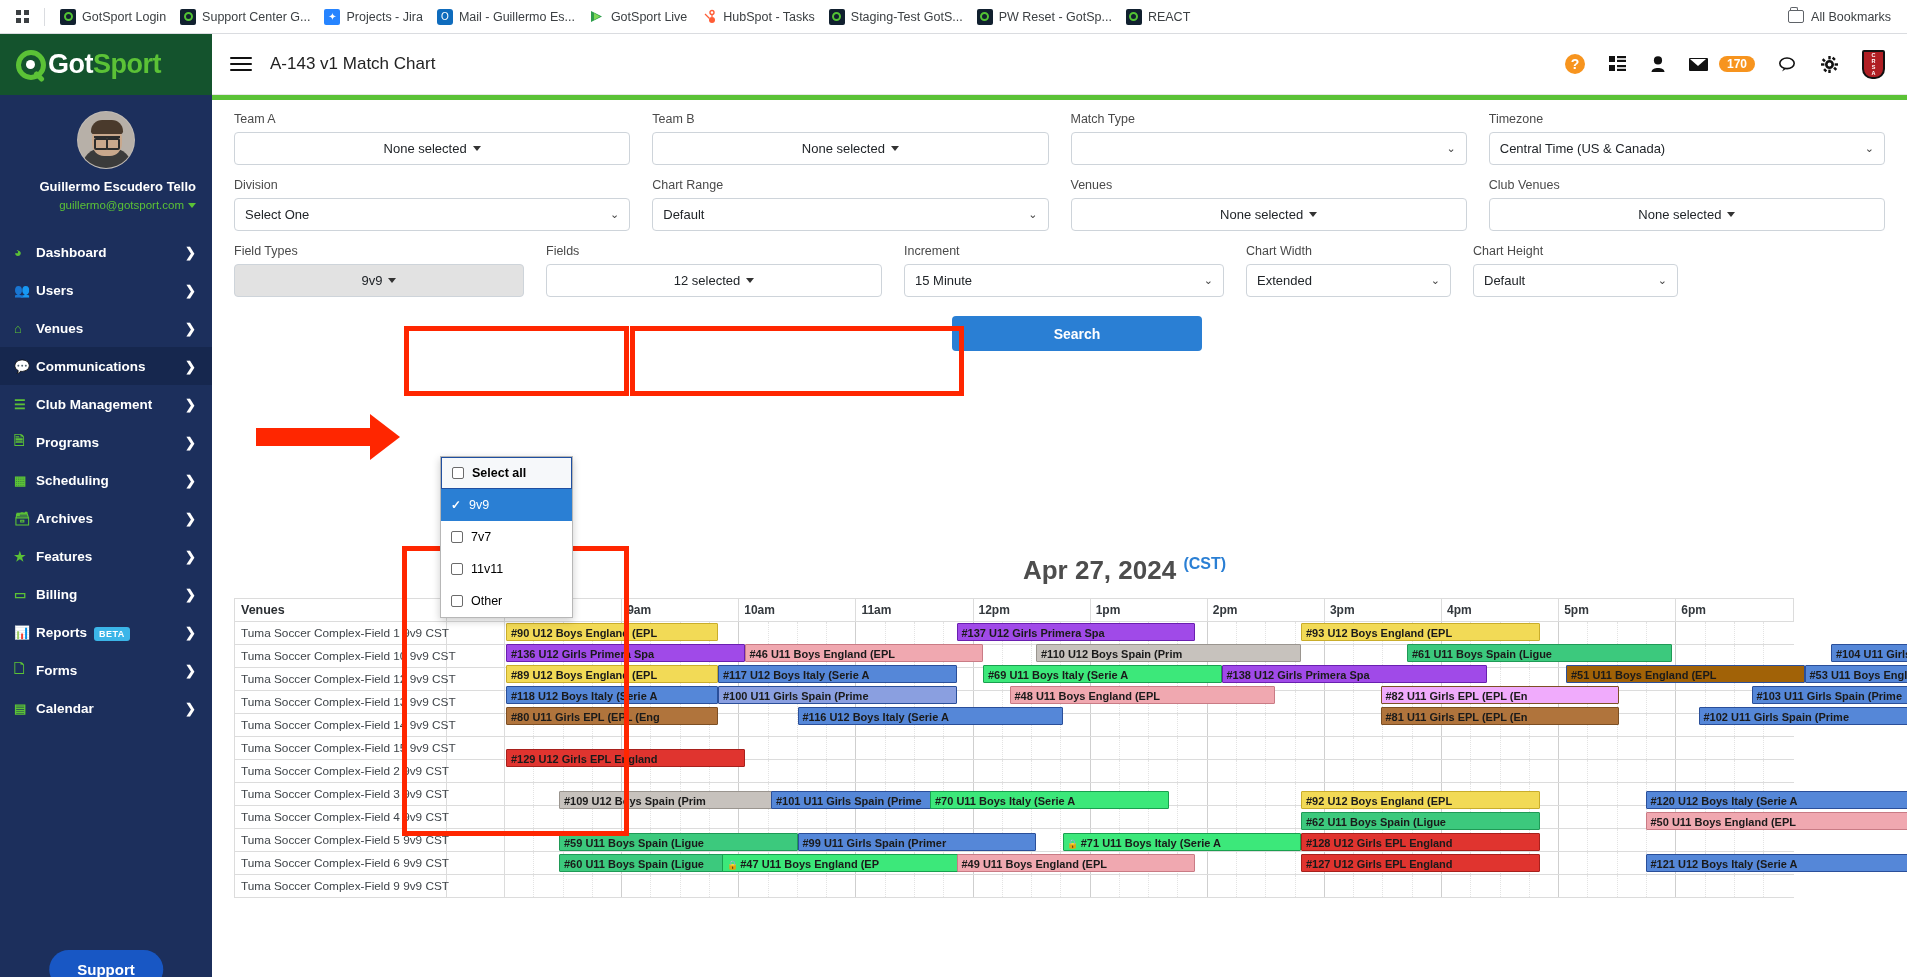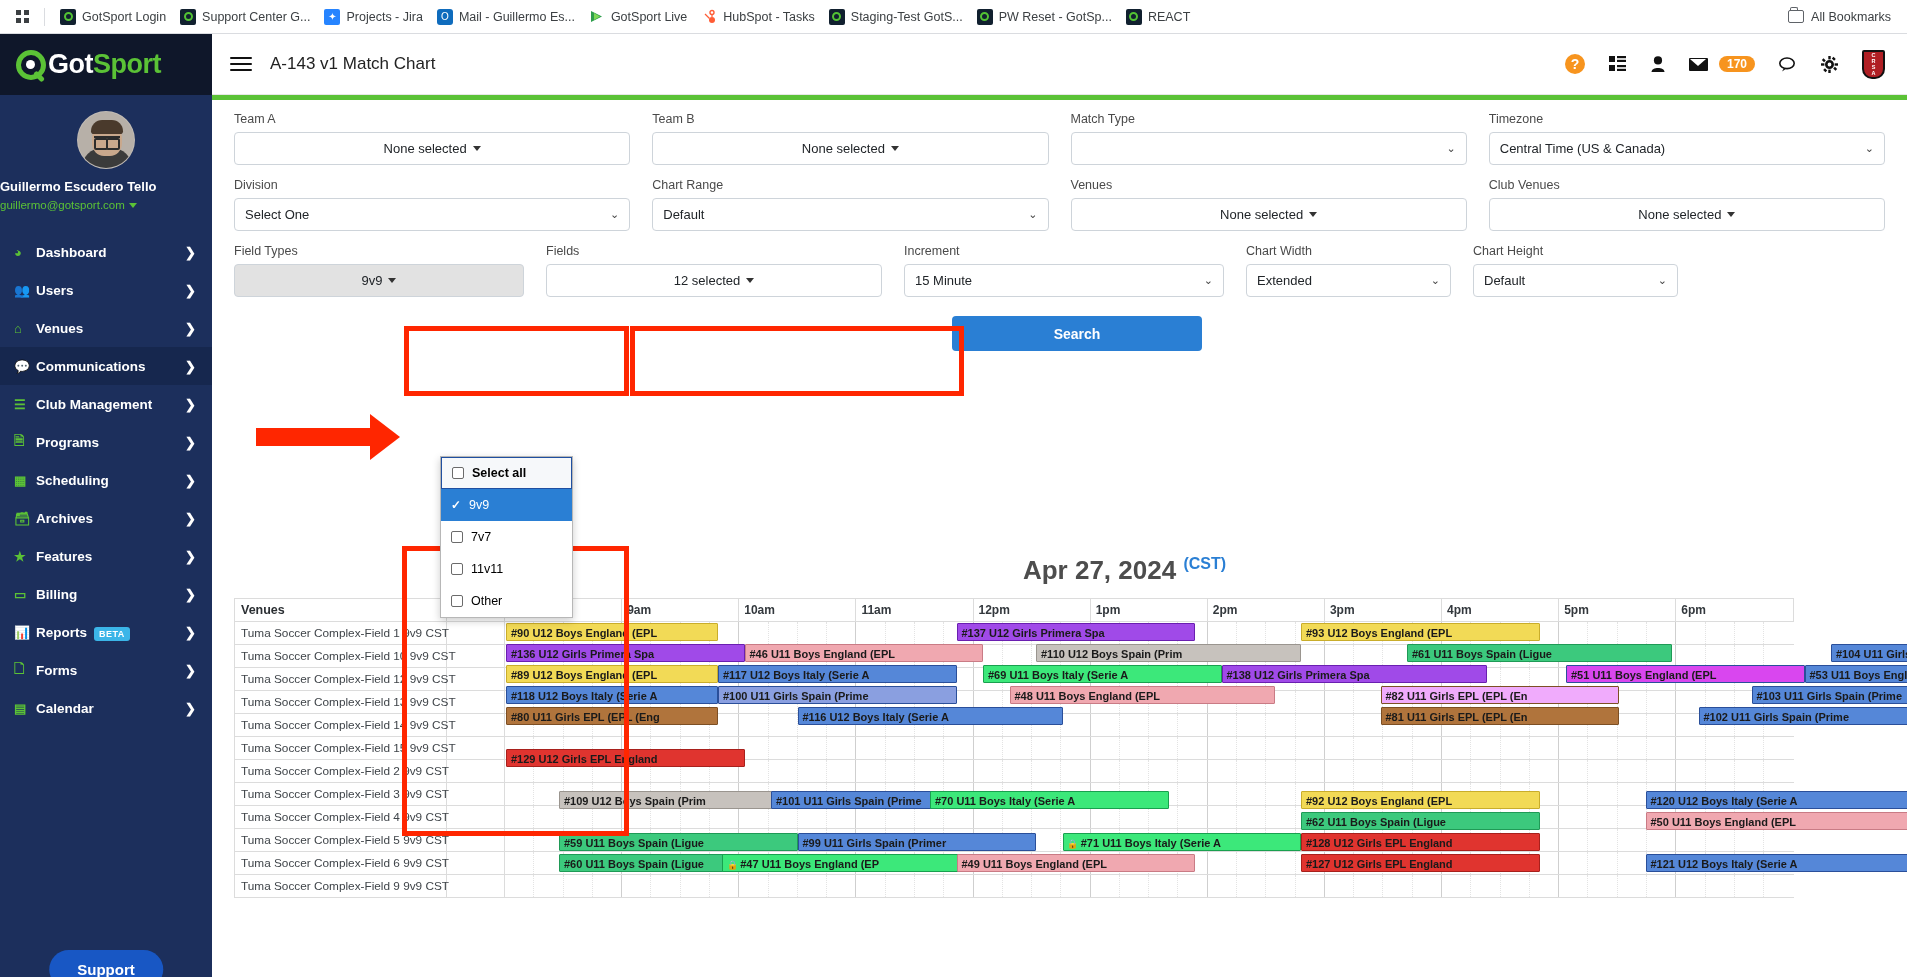--- a/index.html
+++ b/index.html
@@ -43,30 +43,30 @@
 
   
   .sidebar {
     width: 212px; flex: 0 0 212px;
     background: #1c2f5c;
     color:#fff;
     position: relative;
     overflow: hidden;
   }
   .logo-wrap {
-    height:61px; background:#0f172a; display:flex; align-items:center; padding-left:16px;
+    height:61px; background:#14532d; display:flex; align-items:center; padding-left:16px;
   }
   .logo-mark { width:30px;height:30px;border:5px solid #5bc236;border-radius:50%;position:relative;box-sizing:border-box;margin-right:2px;}
   .logo-mark:after{content:"";position:absolute;width:9px;height:9px;background:#fff;border-radius:50%;top:5px;left:5px;}
   .logo-mark:before{content:"";position:absolute;width:12px;height:5px;background:#5bc236;transform:rotate(45deg);bottom:-4px;right:-4px;border-radius:2px;}
   .logo-text { font-size:27px; font-weight:bold; letter-spacing:-0.5px; }
   .logo-text .got{color:#ffffff;}
   .logo-text .sport{color:#5bc236;}
 
-  .profile { text-align:left; padding:16px 0 14px; }
+  .profile { text-align:right; padding:16px 16px 14px; }
   .avatar {
     width:58px;height:58px;border-radius:50%;margin:0 auto 10px;
     background:#b7b0a8; overflow:hidden; position:relative;
     border:1px solid rgba(255,255,255,.15);
   }
   .avatar .head{position:absolute;width:30px;height:32px;background:#c9a88c;border-radius:46% 46% 40% 40%;left:14px;top:12px;}
   .avatar .hair{position:absolute;width:32px;height:14px;background:#4a3a2c;border-radius:16px 16px 4px 4px;left:13px;top:8px;}
   .avatar .glasses{position:absolute;width:26px;height:8px;border-top:2px solid #2c2c2c;left:16px;top:24px;}
   .avatar .glasses:before,.avatar .glasses:after{content:"";position:absolute;width:10px;height:8px;border:2px solid #2c2c2c;border-radius:2px;top:0;}
   .avatar .glasses:before{left:0;} .avatar .glasses:after{right:0;}
@@ -1151,21 +1151,21 @@
               <div class="ev" style="left: 1067px; top: 25px; width: 238.5px; background: rgb(242, 218, 86); border: 1px solid rgb(201, 173, 43);"><span>#93 U12 Boys England (EPL</span></div>
               <div class="ev" style="left: 272px; top: 46px; width: 238.5px; background: rgb(160, 74, 232); border: 1px solid rgb(106, 31, 176);"><span>#136 U12 Girls Primera Spa</span></div>
               <div class="ev" style="left: 510.5px; top: 46px; width: 238.5px; background: rgb(240, 168, 176); border: 1px solid rgb(201, 123, 133);"><span>#46 U11 Boys England (EPL</span></div>
               <div class="ev" style="left: 802px; top: 46px; width: 265px; background: rgb(199, 194, 189); border: 1px solid rgb(154, 149, 143);"><span>#110 U12 Boys Spain (Prim</span></div>
               <div class="ev" style="left: 1173px; top: 46px; width: 265px; background: rgb(60, 201, 125); border: 1px solid rgb(31, 154, 86);"><span>#61 U11 Boys Spain (Ligue</span></div>
               <div class="ev" style="left: 1597px; top: 46px; width: 265px; background: rgb(85, 135, 216); border: 1px solid rgb(42, 79, 154);"><span>#104 U11 Girls Spain (Prime</span></div>
               <div class="ev" style="left: 272px; top: 67px; width: 212px; background: rgb(242, 218, 86); border: 1px solid rgb(201, 173, 43);"><span>#89 U12 Boys England (EPL</span></div>
               <div class="ev" style="left: 484px; top: 67px; width: 238.5px; background: rgb(85, 135, 216); border: 1px solid rgb(42, 79, 154);"><span>#117 U12 Boys Italy (Serie A</span></div>
               <div class="ev" style="left: 749px; top: 67px; width: 238.5px; background: rgb(60, 232, 122); border: 1px solid rgb(25, 160, 79);"><span>#69 U11 Boys Italy (Serie A</span></div>
               <div class="ev" style="left: 987.5px; top: 67px; width: 265px; background: rgb(160, 74, 232); border: 1px solid rgb(106, 31, 176);"><span>#138 U12 Girls Primera Spa</span></div>
-              <div class="ev" style="left: 1332px; top: 67px; width: 238.5px; background: #d946ef; border: 1px solid rgb(42, 79, 154);"><span>#51 U11 Boys England (EPL</span></div>
+              <div class="ev" style="left: 1332px; top: 67px; width: 238.5px; background: #a16207; border: 1px solid rgb(42, 79, 154);"><span>#51 U11 Boys England (EPL</span></div>
               <div class="ev" style="left: 1570.5px; top: 67px; width: 238.5px; background: rgb(85, 135, 216); border: 1px solid rgb(42, 79, 154);"><span>#53 U11 Boys England (EPL</span></div>
               <div class="ev" style="left: 272px; top: 88px; width: 212px; background: rgb(85, 135, 216); border: 1px solid rgb(42, 79, 154);"><span>#118 U12 Boys Italy (Serie A</span></div>
               <div class="ev" style="left: 484px; top: 88px; width: 238.5px; background: rgb(138, 159, 224); border: 1px solid rgb(42, 79, 154);"><span>#100 U11 Girls Spain (Prime</span></div>
               <div class="ev" style="left: 775.5px; top: 88px; width: 265px; background: rgb(240, 168, 176); border: 1px solid rgb(201, 123, 133);"><span>#48 U11 Boys England (EPL</span></div>
               <div class="ev" style="left: 1146.5px; top: 88px; width: 238.5px; background: #f0abfc; border: 1px solid rgb(125, 79, 36);"><span>#82 U11 Girls EPL (EPL (En</span></div>
               <div class="ev" style="left: 1517.5px; top: 88px; width: 238.5px; background: rgb(85, 135, 216); border: 1px solid rgb(42, 79, 154);"><span>#103 U11 Girls Spain (Prime</span></div>
               <div class="ev" style="left: 272px; top: 109px; width: 212px; background: rgb(176, 116, 60); border: 1px solid rgb(125, 79, 36);"><span>#80 U11 Girls EPL (EPL (Eng</span></div>
               <div class="ev" style="left: 563.5px; top: 109px; width: 265px; background: rgb(85, 135, 216); border: 1px solid rgb(42, 79, 154);"><span>#116 U12 Boys Italy (Serie A</span></div>
               <div class="ev" style="left: 1146.5px; top: 109px; width: 238.5px; background: rgb(176, 116, 60); border: 1px solid rgb(125, 79, 36);"><span>#81 U11 Girls EPL (EPL (En</span></div>
               <div class="ev" style="left: 1464.5px; top: 109px; width: 238.5px; background: rgb(85, 135, 216); border: 1px solid rgb(42, 79, 154);"><span>#102 U11 Girls Spain (Prime</span></div>

